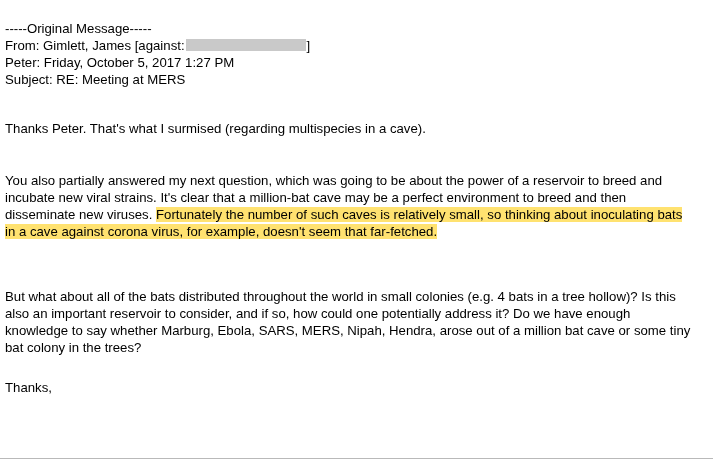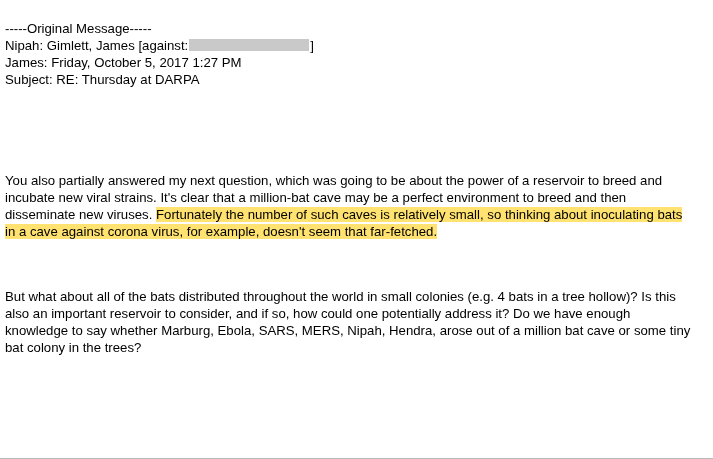--- a/index.html
+++ b/index.html
@@ -67,39 +67,45 @@
   }
 </style>
 </head>
 <body>
 
 <div class="page">
 
   <div class="header-block">
     <div class="header-line">-----Original Message-----</div>
     <div class="header-line">
-      <span>Nipah:</span>
+      <span>From:</span>
       <span>Gimlett, James [against:</span><span class="redaction"></span><span>]</span>
     </div>
     <div class="header-line">
-      <span>James:</span>
+      <span>Peter:</span>
       <span>Friday, October 5, 2017 1:27 PM</span>
     </div>
     <div class="header-line">
       <span>Subject:</span>
-      <span>RE: Thursday at DARPA</span>
+      <span>RE: Meeting at MERS</span>
     </div>
   </div>
 
+  <div class="body-block p1">
+    <p class="para">Thanks Peter. That's what I surmised (regarding multispecies in a cave).</p>
+  </div>
 
   <div class="body-block p2">
     <p class="para"><span>You also partially answered my next question, which was going to be about the power of a reservoir to breed and incubate new viral strains. It's clear that a million-bat cave may be a perfect environment to breed and then disseminate new viruses. </span><span class="hl">Fortunately the number of such caves is relatively small, so thinking about inoculating bats in a cave against corona virus, for example, doesn't seem that far-fetched.</span></p>
   </div>
 
   <div class="body-block p3">
     <p class="para">But what about all of the bats distributed throughout the world in small colonies (e.g. 4 bats in a tree hollow)? Is this also an important reservoir to consider, and if so, how could one potentially address it? Do we have enough knowledge to say whether Marburg, Ebola, SARS, MERS, Nipah, Hendra, arose out of a million bat cave or some tiny bat colony in the trees?</p>
   </div>
 
+  <div class="body-block p4">
+    <p class="para">Thanks,</p>
+  </div>
 
 
   <div class="divider"></div>
 
 </div>
 
 </body></html>

